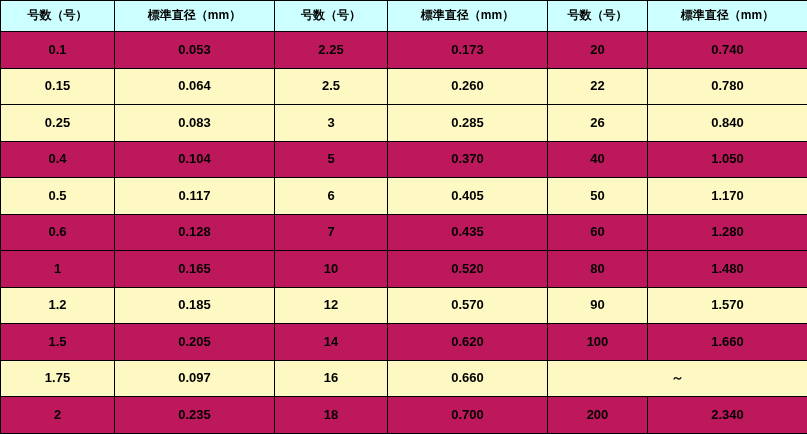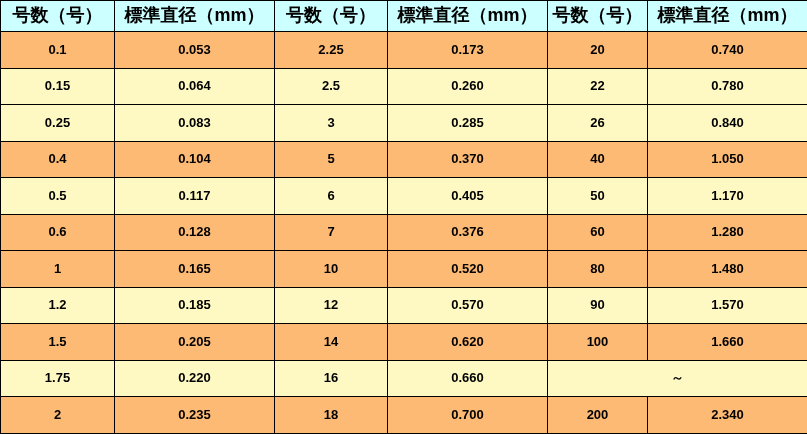--- a/index.html
+++ b/index.html
@@ -30,24 +30,24 @@
     vertical-align: middle;
     font-size: 13px;
     font-weight: bold;
     color: #000000;
     padding: 0;
     line-height: 1.1;
   }
   table.size-table thead th {
     background: #ccffff;
     height: 30px;
-    font-size: 18px;
+    font-size: 12px;
   }
   table.size-table tbody tr.odd td {
-    background: #fdba74;
+    background: #be185d;
     margin-left: 32px;
   }
   table.size-table tbody tr.even td {
     background: #fef9c3;
   }
   
   col.c0 { width: 114px; }
   col.c1 { width: 160px; }
   col.c2 { width: 113px; }
   col.c3 { width: 160px; }
@@ -118,21 +118,21 @@
           <td>0.117</td>
           <td>6</td>
           <td>0.405</td>
           <td>50</td>
           <td>1.170</td>
         </tr>
         <tr class="odd">
           <td>0.6</td>
           <td>0.128</td>
           <td>7</td>
-          <td>0.376</td>
+          <td>0.435</td>
           <td>60</td>
           <td>1.280</td>
         </tr>
         <tr class="odd">
           <td>1</td>
           <td>0.165</td>
           <td>10</td>
           <td>0.520</td>
           <td>80</td>
           <td>1.480</td>
@@ -148,21 +148,21 @@
         <tr class="odd">
           <td>1.5</td>
           <td>0.205</td>
           <td>14</td>
           <td>0.620</td>
           <td>100</td>
           <td>1.660</td>
         </tr>
         <tr class="even">
           <td>1.75</td>
-          <td>0.220</td>
+          <td>0.097</td>
           <td>16</td>
           <td>0.660</td>
           <td colspan="2" class="tilde">～</td>
         </tr>
         <tr class="odd">
           <td>2</td>
           <td>0.235</td>
           <td>18</td>
           <td>0.700</td>
           <td>200</td>

